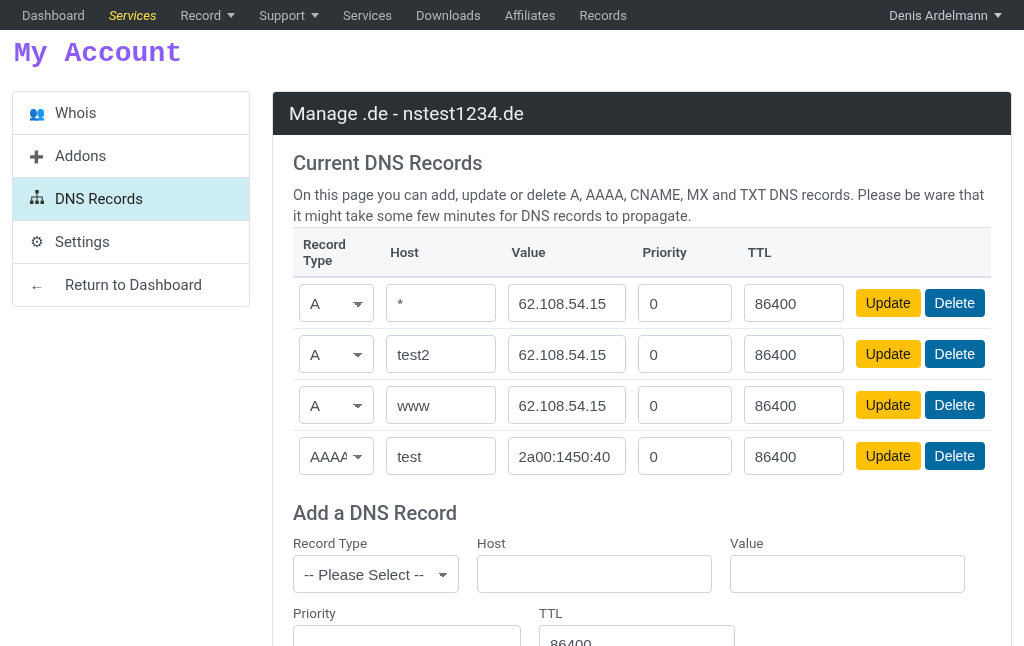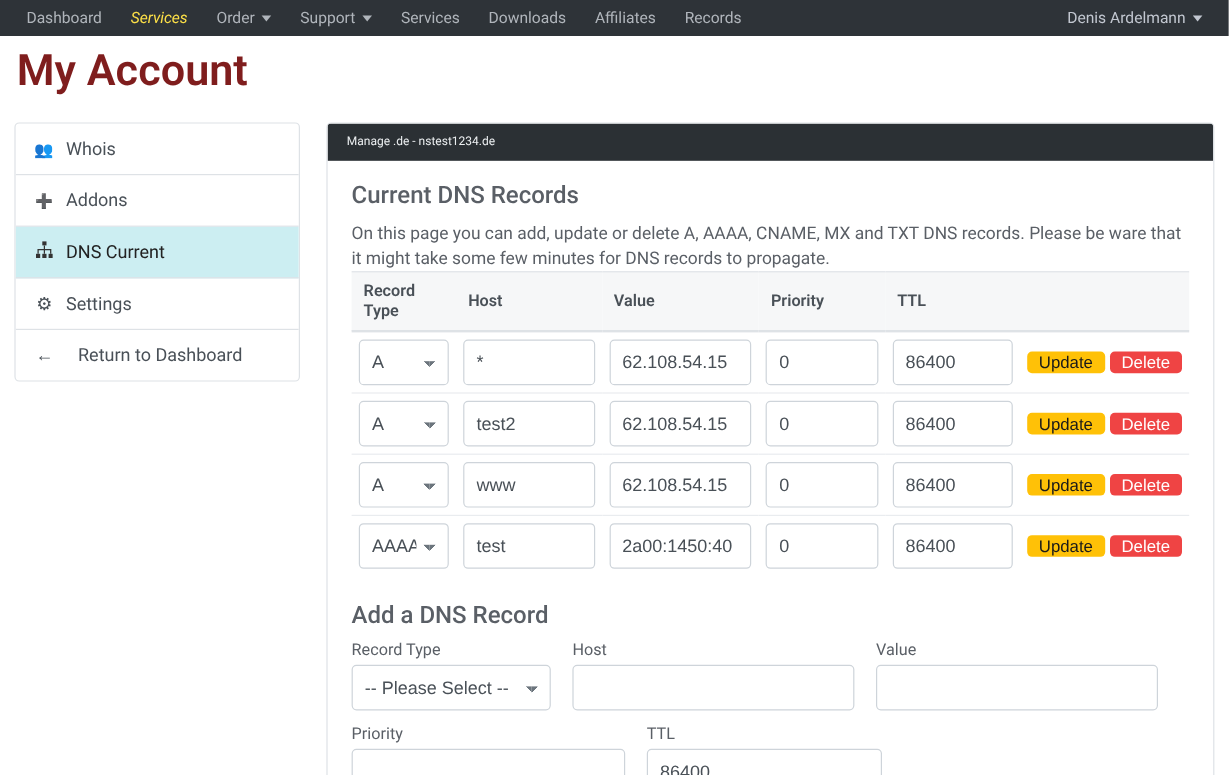--- a/index.html
+++ b/index.html
@@ -8,53 +8,53 @@
 
 .topnav { background: #2e3338; color: #c2c7d0; display: flex; align-items: center; padding: 0 12px; height: 30px; font-size: 13px; }
 .topnav .nav-left { display: flex; gap: 4px; align-items: center; }
 .topnav .nav-item { padding: 6px 10px; color: #b0b5bb; cursor: pointer; display: flex; align-items: center; gap: 4px; }
 .topnav .nav-item.active { color: #fde047; font-style: italic; }
 .topnav .nav-right { margin-left: auto; display: flex; align-items: center; gap: 4px; color: #c2c7d0; cursor: pointer; padding: 6px 10px; }
 .caret-down { width: 0; height: 0; border-left: 4px solid transparent; border-right: 4px solid transparent; border-top: 5px solid currentColor; display: inline-block; margin-left: 2px; }
 
 
 .page-header { padding: 8px 14px 12px; }
-.page-header h1 { font-size: 36px; font-weight: 600; color: #7f1d1d; }
+.page-header h1 { font-size: 28px; font-weight: 600; color: #8b5cf6; font-family: Liberation Mono, monospace; }
 
 
 .container { display: flex; gap: 22px; padding: 10px 12px 30px; align-items: flex-start; }
 .sidebar { width: 238px; border: 1px solid #dee2e6; border-radius: 4px; background: #fff; overflow: hidden; }
 .sidebar-item { display: flex; align-items: center; gap: 10px; padding: 12px 16px; border-bottom: 1px solid #dee2e6; cursor: pointer; color: #495057; font-size: 15px; }
 .sidebar-item:last-child { border-bottom: none; gap: 20px; }
 .sidebar-item.active { background: #cceef2; color: #222; }
 .sidebar-item .icon { width: 16px; text-align: center; color: #495057; }
 
 .main { flex: 1; }
 .card { border: 1px solid #dee2e6; border-radius: 4px; overflow: hidden; background: #fff; }
-.card-header { background: #2b3034; color: #eceff1; padding: 10px 16px; font-size: 10px; }
+.card-header { background: #2b3034; color: #eceff1; padding: 10px 16px; font-size: 19px; }
 .card-body { padding: 16px 20px 22px; }
 
 .section-title { font-size: 20px; color: #5a5f66; font-weight: 500; margin-bottom: 10px; }
 .desc { color: #5a5f66; font-size: 14.5px; line-height: 1.45; }
 
 
 table.records { width: 100%; border-collapse: collapse; }
 table.records th { text-align: left; font-weight: 600; font-size: 13.5px; color: #495057; padding: 8px 10px; border-top: 1px solid #dee2e6; border-bottom: 2px solid #dee2e6; background: #f6f7f8; }
 table.records td { padding: 6px 6px; border-top: 1px solid #e9ecef; vertical-align: middle; }
 table.records td.actions { white-space: nowrap; text-align: right; width: 1%; }
 
 .form-control, .form-select {
   width: 100%; height: 38px; padding: 6px 10px; font-size: 15px;
   border: 1px solid #ced4da; border-radius: 4px; background: #fff; color: #495057;
 }
 .form-select { appearance: none; padding-right: 26px; background-image: linear-gradient(45deg, transparent 50%, #6c757d 50%), linear-gradient(135deg, #6c757d 50%, transparent 50%); background-position: calc(100% - 15px) 17px, calc(100% - 10px) 17px; background-size: 5px 5px, 5px 5px; background-repeat: no-repeat; }
 
-.btn { display: inline-flex; align-items: center; gap: 6px; height: 18px; padding: 0 10px; font-size: 14px; border: none; border-radius: 4px; cursor: pointer; }
+.btn { display: inline-flex; align-items: center; gap: 6px; height: 28px; padding: 0 10px; font-size: 14px; border: none; border-radius: 4px; cursor: pointer; }
 .btn-warning { background: #ffc107; color: #1a1a1a; }
-.btn-danger { background: #ef4444; color: #fff; }
+.btn-danger { background: #0369a1; color: #fff; }
 
 
 .add-form { margin-top: 20px; }
 .form-row { display: flex; gap: 18px; margin-bottom: 12px; }
 .form-group { display: flex; flex-direction: column; }
 .form-group label { font-size: 13.5px; color: #5a5f66; margin-bottom: 4px; }
 .fg-type { width: 166px; }
 .fg-host { width: 235px; }
 .fg-value { width: 235px; }
 .fg-priority { width: 228px; }
@@ -73,21 +73,21 @@
 
 <div class="topnav">
   <div class="nav-left">
     <div class="nav-item">
         <span>Dashboard</span>
       </div>
     <div class="nav-item active">
         <span>Services</span>
       </div>
     <div class="nav-item">
-        <span>Order</span>
+        <span>Record</span>
         <span class="caret-down"></span>
       </div>
     <div class="nav-item">
         <span>Support</span>
         <span class="caret-down"></span>
       </div>
     <div class="nav-item">
         <span>Services</span>
       </div>
     <div class="nav-item">
@@ -124,21 +124,21 @@
     <div class="sidebar-item active">
       <span class="icon">
         <svg width="14" height="14" viewBox="0 0 16 16">
             <rect x="6" y="0" width="4" height="4" fill="#333"></rect>
             <rect x="0" y="12" width="4" height="4" fill="#333"></rect>
             <rect x="6" y="12" width="4" height="4" fill="#333"></rect>
             <rect x="12" y="12" width="4" height="4" fill="#333"></rect>
             <path d="M8 4 V8 M2 12 V8 H14 V12 M8 8 V12" stroke="#333" stroke-width="1.2" fill="none"></path>
           </svg>
       </span>
-      <span>DNS Current</span>
+      <span>DNS Records</span>
     </div>
     <div class="sidebar-item">
       <span class="icon icon-gear"></span>
       <span>Settings</span>
     </div>
     <div class="sidebar-item">
       <span class="icon icon-arrow-left"></span>
       <span>Return to Dashboard</span>
     </div>
   </div>

